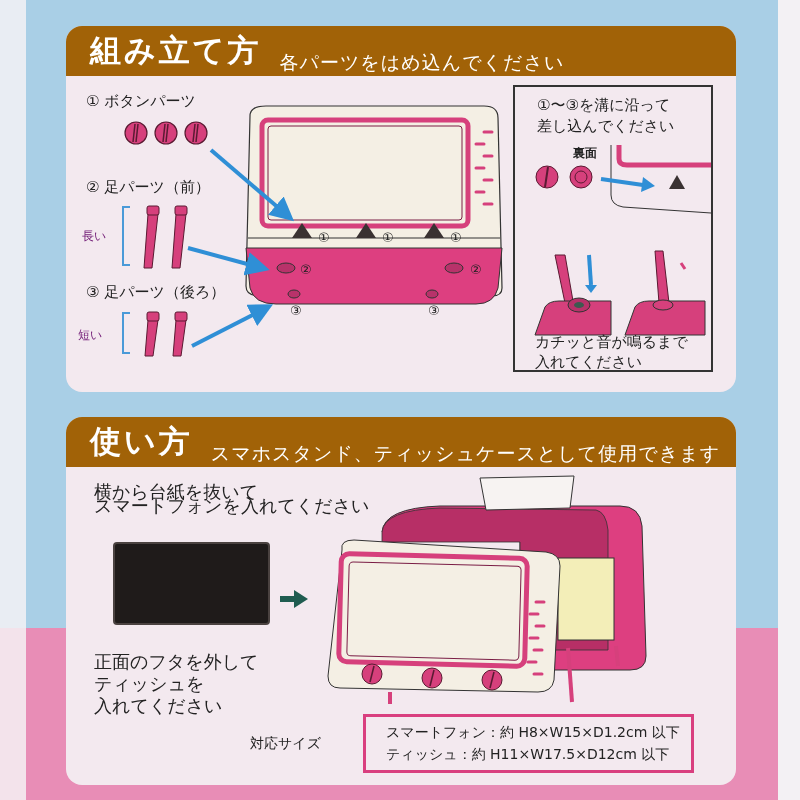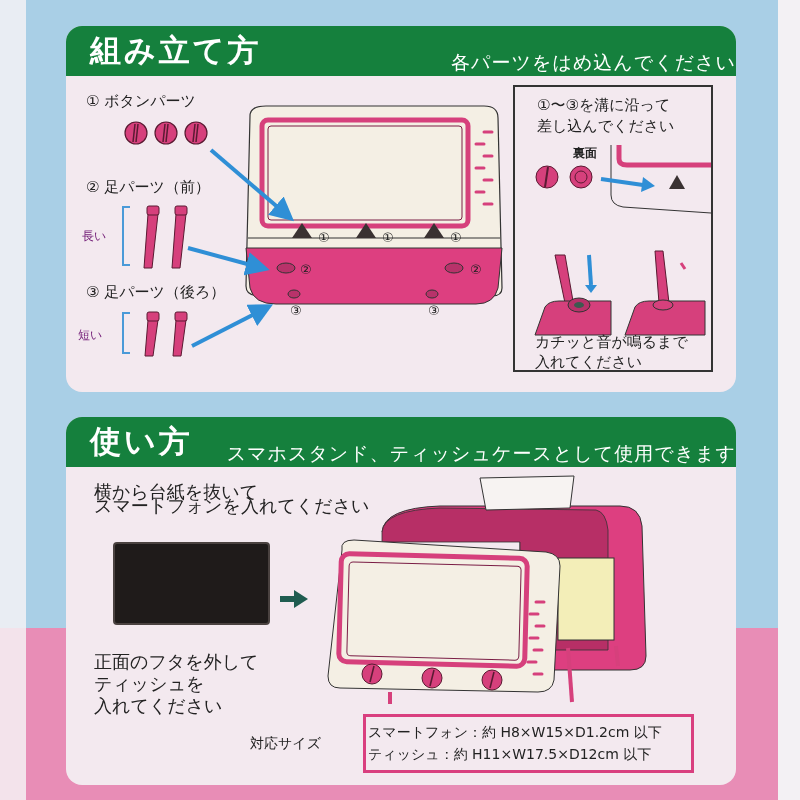--- a/index.html
+++ b/index.html
@@ -9,35 +9,35 @@
       background: #a9cfe6;
     }
     .bg-pink { position: absolute; left: 0; top: 628px; width: 800px; height: 172px; background: #e88db6; }
     .bg-white-strip { position: absolute; left: 778px; top: 0; width: 22px; height: 800px; background: #f3f1f4; }
     .bg-left-strip { position: absolute; left: 0; top: 0; width: 26px; height: 800px; background: #f4f2f5; opacity: .85; }
 
     .panel { position: absolute; left: 66px; width: 670px; background: #f3e9ef; border-radius: 16px; overflow: hidden; }
     .panel-1 { top: 26px; height: 366px; }
     .panel-2 { top: 417px; height: 368px; }
     .panel-head {
-      height: 50px; background: #15803d; display: flex; align-items: center; padding-left: 24px; color: #fff; justify-content: space-between;
+      height: 50px; background: #a16207; display: flex; align-items: center; padding-left: 24px; color: #fff;
     }
     .head-title { font-size: 31px; font-weight: bold; letter-spacing: 3px; margin-right: 18px; }
     .head-sub { font-size: 19px; letter-spacing: 1px; margin-top: 24px; }
 
     .abs { position: absolute; }
     .label { font-size: 15px; color: #222; white-space: nowrap; }
     .blue-label { font-size: 12px; color: #701a75; }
     .bracket { position: absolute; border: 2px solid #4a9ad8; border-right: none; width: 8px; }
 
     .inset { position: absolute; left: 447px; top: 59px; width: 200px; height: 287px; border: 2px solid #333; background: #f3e9ef; }
     .inset-text { font-size: 15px; color: #222; line-height: 21px; }
     .small-label { font-size: 12px; color: #222; font-weight: bold; }
 
-    .size-box { position: absolute; left: 297px; top: 297px; width: 331px; height: 59px; border: 3px solid #d93f7f; padding: 4px 2px; }
+    .size-box { position: absolute; left: 297px; top: 297px; width: 331px; height: 59px; border: 3px solid #d93f7f; padding: 4px 20px; }
     .size-line { font-size: 14px; color: #222; line-height: 22px; white-space: nowrap; }
     .size-label { font-size: 14px; color: #222; }
     .body-text { font-size: 18px; color: #222; line-height: 22px; white-space: nowrap; }
     .phone { position: absolute; left: 47px; top: 125px; width: 157px; height: 83px; background: #1f1b1a; border-radius: 4px; border: 2px solid #4a4240; }
   </style>
 </head>
 <body>
 
 <div class="bg-pink"></div>
 <div class="bg-left-strip"></div>

